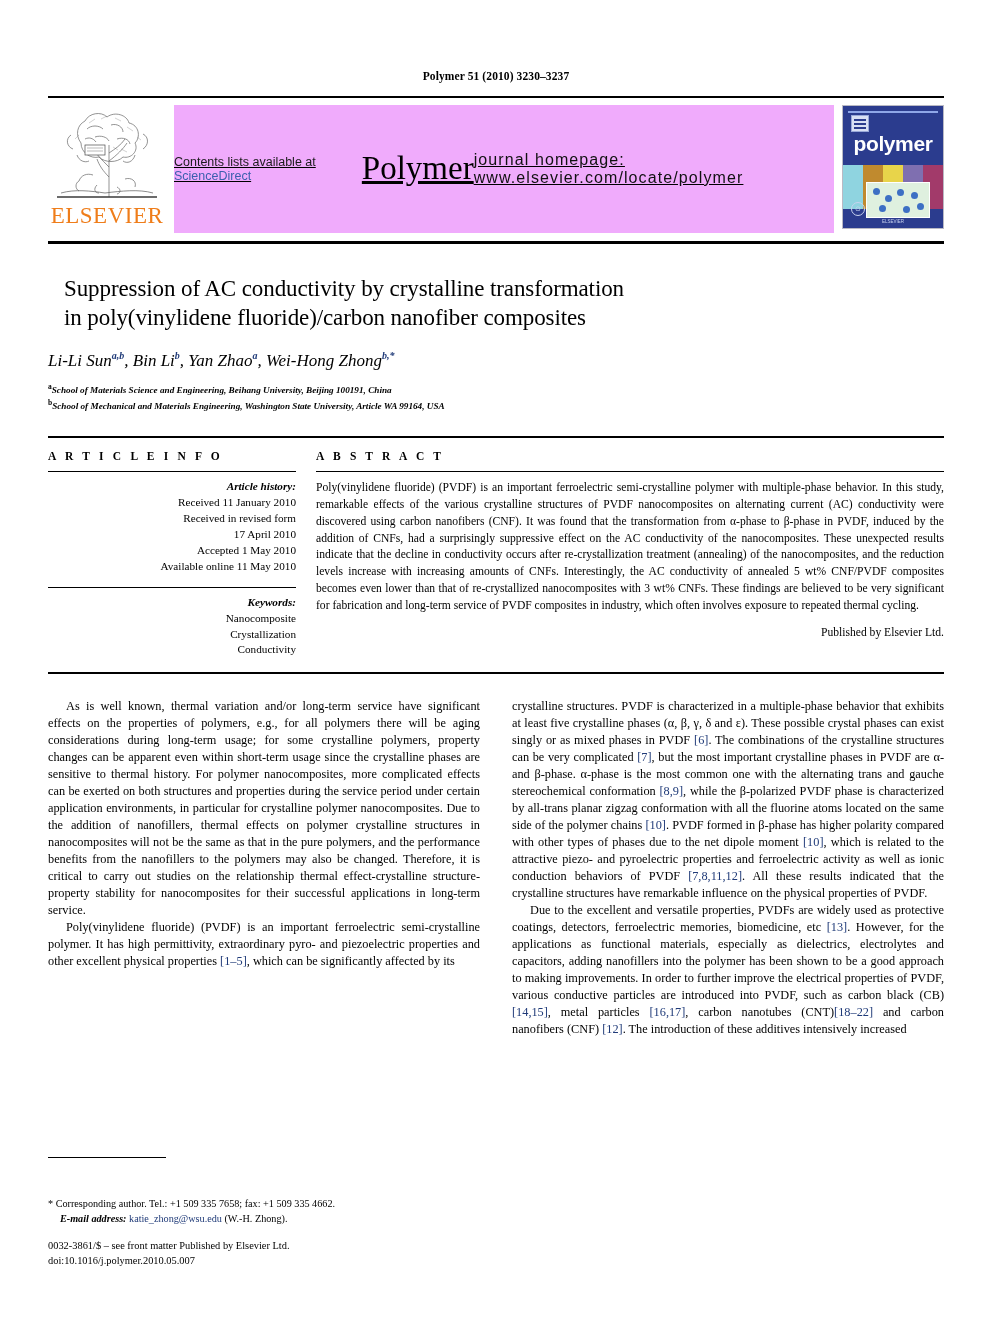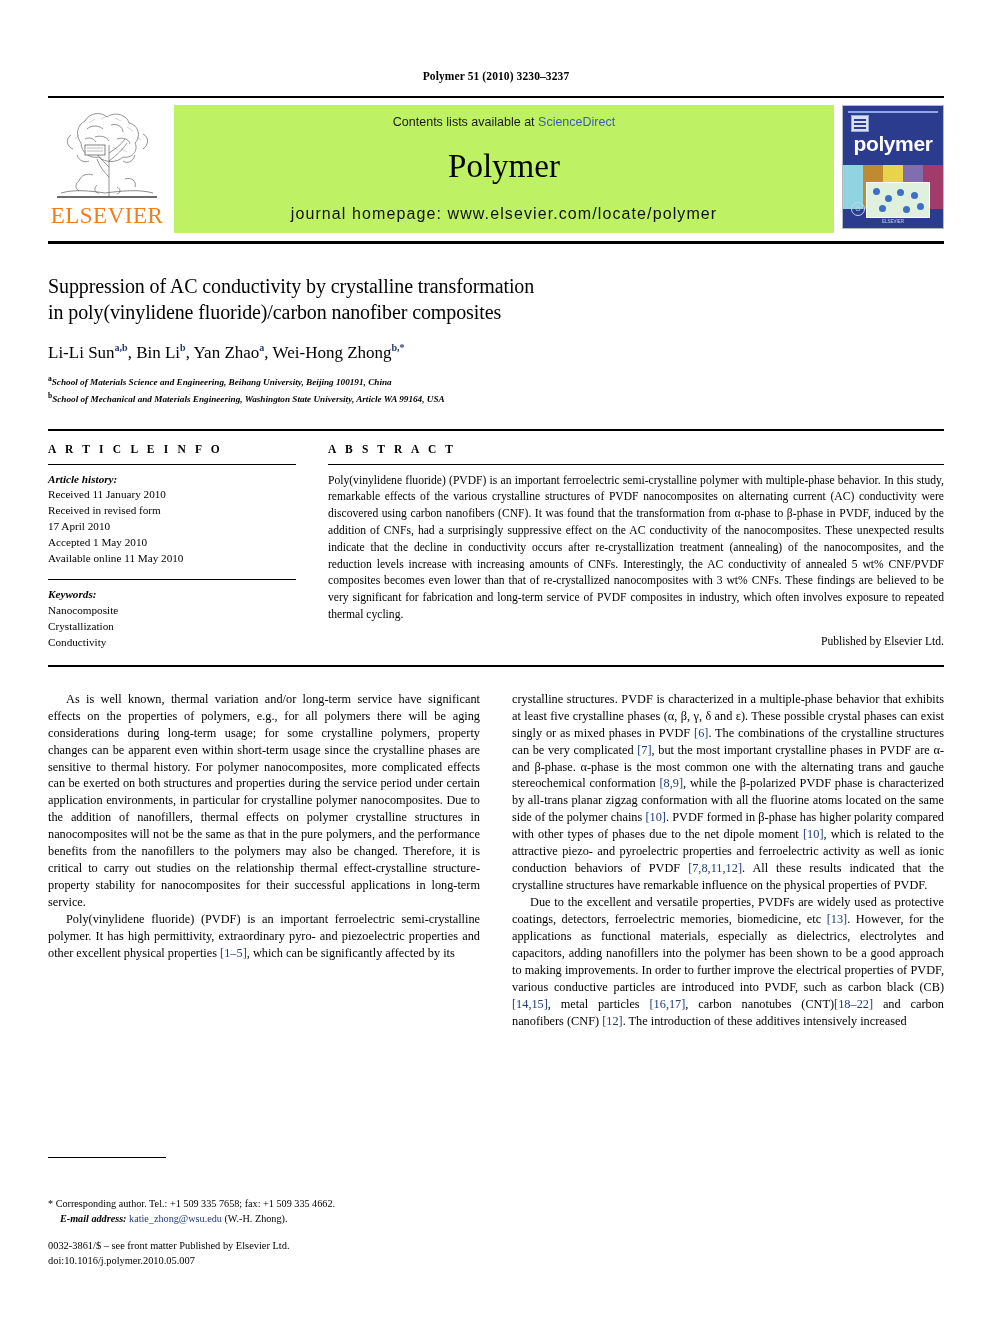--- a/index.html
+++ b/index.html
@@ -55,27 +55,28 @@
   .elsevier-word {
     color: #ef7d1a;
     font-family: "Liberation Serif", serif;
     font-size: 23px;
     letter-spacing: 0.5px;
     line-height: 1;
     margin-top: 1px;
   }
   .journal-band {
     flex: 1 1 auto;
-    background: #bef264;
-    display: flex;
-    flex-direction: column;
+    background: #f0abfc;
+    display: flex;
+    flex-direction: row;
     align-items: center;
     justify-content: space-between;
     padding: 10px 0 10px 0;
     position: relative;
+    text-decoration: underline;
   }
   .contents-line {
     font-family: "Liberation Sans", sans-serif;
     font-size: 12.5px;
     color: #1a1a1a;
   }
   .contents-line .sd {
     color: #3b5fae;
   }
   .journal-title {
@@ -151,62 +152,63 @@
   }
   .masthead-rule {
     border-top: 3px solid #000;
     margin-top: 8px;
   }
 
   
   .title-block { margin-top: 30px; }
   .article-title {
     font-family: "Liberation Serif", serif;
-    font-size: 20px;
+    font-size: 23px;
     line-height: 1.28;
     font-weight: normal;
-    margin: 0;
+    margin: 16px;
     letter-spacing: -0.1px;
   }
   .authors {
     margin-top: 17px;
     font-size: 17px;
     font-family: "Liberation Serif", serif;
+    font-style: italic;
   }
   .authors sup { font-size: 10px; color: #1f3a78; font-weight:bold; }
   .affils {
     margin-top: 10px;
     font-size: 9.2px;
     font-style: italic;
     font-weight: bold;
     line-height: 1.5;
   }
   .affils sup { font-style: normal; font-size: 7.5px; }
 
   
   .info-abstract {
     margin-top: 22px;
     border-top: 2.5px solid #000;
     padding-top: 12px;
     display: flex;
-    gap: 32px;
+    gap: 20px;
   }
   .col-info { width: 248px; flex: 0 0 248px; }
   .col-abs  { flex: 1 1 auto; }
   .sec-head {
     font-family: "Liberation Serif", serif;
     font-size: 11.5px;
     font-weight: bold;
     letter-spacing: 3.2px;
     margin-bottom: 9px;
   }
   .hr-thin { border-top: 1.6px solid #000; }
   .info-group { padding-top: 7px; font-size: 11.2px; line-height: 1.42; }
   .info-group .lbl { font-style: italic; font-weight: bold; }
-  .info-group div { white-space: nowrap; }
+  .info-group div { white-space: nowrap; text-align: right; }
   .info-sep { border-top: 1.6px solid #000; margin-top: 12px; }
   .abstract-body {
     padding-top: 8px;
     font-size: 11.6px;
     line-height: 1.45;
     text-align: justify;
   }
   .abstract-pub {
     text-align: right;
     margin-top: 11px;

